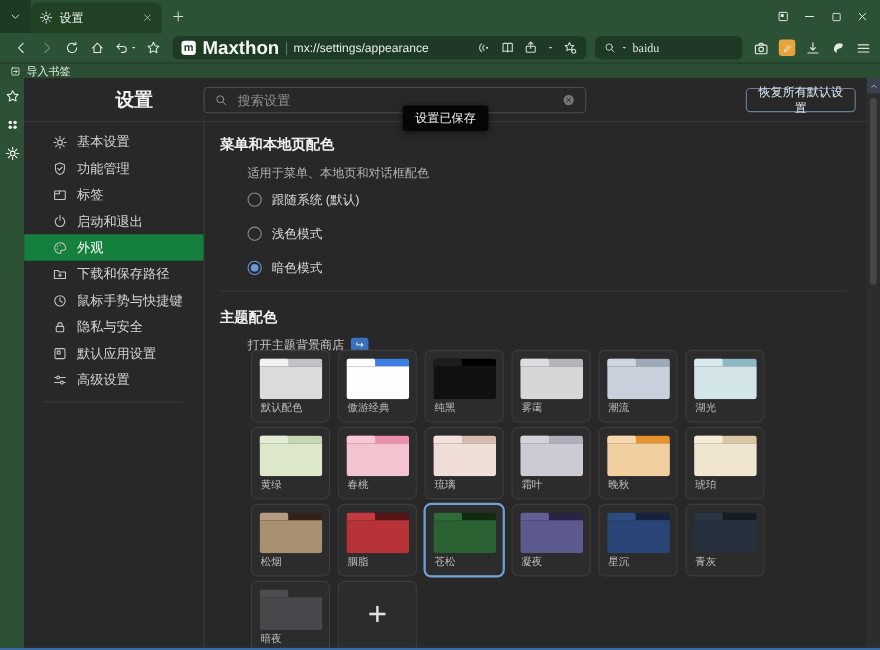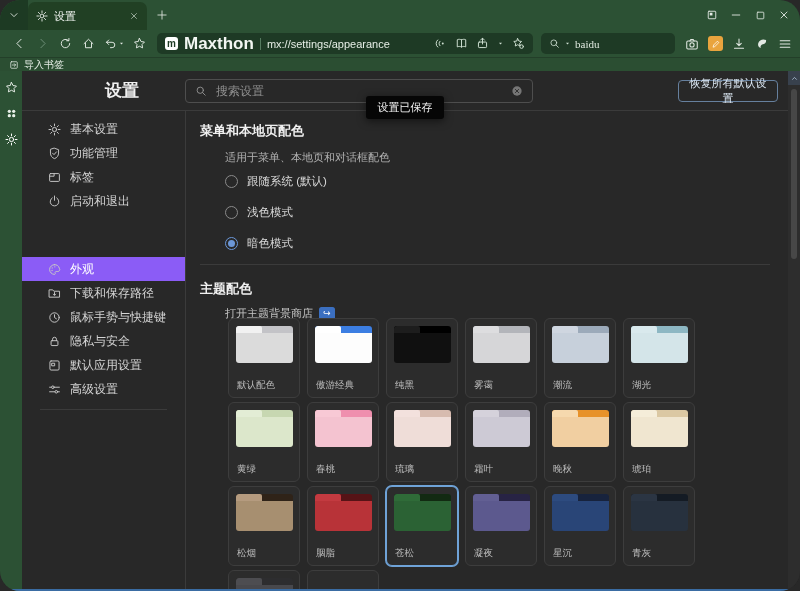--- a/index.html
+++ b/index.html
@@ -1,18 +1,18 @@
 <!DOCTYPE html>
 <html><head>
 <meta charset="utf-8">
 <style>
   html,body{margin:0;padding:0;background:#282828;}
   body{width:800px;height:591px;overflow:hidden;font-family:"Liberation Sans","DejaVu Sans",sans-serif;}
   *{box-sizing:border-box;}
-  .win{position:relative;width:800px;height:591px;background:#282828;overflow:hidden;border-radius:20px;}
+  .win{position:relative;width:800px;height:591px;background:#282828;overflow:hidden;}
   .ic{display:inline-flex;align-items:center;justify-content:center;flex:none;}
   .ic svg{width:100%;height:100%;}
   .i7{width:7px;height:7px}.i10{width:10px;height:10px}.i11{width:11px;height:11px}
   .i12{width:12px;height:12px}.i13{width:13px;height:13px}.i14{width:14px;height:14px}
 
   
   .titlebar{position:absolute;left:0;top:0;right:0;height:30px;background:#2c5134;display:flex;align-items:stretch;}
   .corner-btn{width:28px;display:flex;align-items:center;justify-content:center;background:#1d3a23;color:#dfe7df;}
   .tab{width:119px;display:flex;align-items:center;gap:6px;padding:0 8px;background:#214024;border-radius:7px 7px 0 0;margin-top:2px;color:#eef2ee;}
   .tab-title{flex:1;font-size:11px;white-space:nowrap;overflow:hidden;}
@@ -53,21 +53,21 @@
   .clear-ic{color:#767676;}
   .restore-btn{position:absolute;left:656px;top:9px;width:100px;height:22px;background:transparent;border:1px solid #66809e;border-radius:4px;color:#dbe7f3;font-size:11px;font-family:inherit;display:flex;align-items:center;justify-content:center;}
   .hdr-divider{position:absolute;left:0;top:39px;right:12px;height:1px;background:#3b3b3b;}
   .v-divider{position:absolute;left:163px;top:40px;bottom:0;width:1px;background:#3b3b3b;}
   .toast{position:absolute;left:344px;top:25px;min-width:78px;height:23px;background:#060606;border-radius:3px;display:flex;align-items:center;justify-content:center;padding:0 0;font-size:11px;color:#f2f2f2;box-shadow:0 2px 8px rgba(0,0,0,.55);z-index:10;}
 
   
   .sidebar{position:absolute;left:0;top:40px;width:163px;bottom:0;padding-top:6px;}
   .side-item{height:24px;display:flex;align-items:center;padding-left:26px;gap:9px;color:#c6c6c6;cursor:default;}
   .side-label{font-size:12px;color:#d4d4d4;white-space:nowrap;}
-  .side-item.sel{background:#8b5cf6;margin-top:44px;}
+  .side-item.sel{background:#15803d;}
   .side-item.sel .side-label{color:#ffffff;}
   .side-divider{height:1px;background:#3b3b3b;margin:8px 18px 7px 18px;}
   .ext-item{height:24px;display:flex;align-items:center;padding-left:26px;gap:9px;color:#c6c6c6;}
   .ext-label{font-size:12px;color:#d4d4d4;}
 
   
   .content{position:absolute;left:163px;top:40px;right:12px;bottom:0;padding-left:12px;}
   .sec-title{position:absolute;left:15px;font-size:13px;font-weight:bold;color:#f0f0f0;}
   .sec1-title{top:11px;}
   .sec-sub{position:absolute;left:40px;top:39px;font-size:11px;color:#b3b3b3;}
@@ -78,21 +78,21 @@
   .radio.on::after{content:'';position:absolute;inset:2px;background:#6b97d8;border-radius:50%;}
   .radio-label{font-size:11.5px;color:#d9d9d9;}
   .c-divider{position:absolute;left:15px;right:18px;top:153px;height:1px;background:#3b3b3b;}
   .sec2-title{top:169px;}
   .store-row{position:absolute;left:40px;top:195px;display:flex;align-items:center;gap:6px;}
   .store-label{font-size:11px;color:#c6c6c6;}
   .store-chip{width:16px;height:13px;background:#3b6fc0;border-radius:2.5px;color:#fff;font-size:9px;display:flex;align-items:center;justify-content:center;line-height:1;}
 
   
   .grid{position:absolute;left:43px;top:207px;display:grid;grid-template-columns:repeat(6,72px);gap:4px 7px;}
-  .tile{width:72px;height:80px;background:#2c2c2c;border:1px solid #3d3d3d;border-radius:6px;position:relative;}
+  .tile{width:72px;height:66px;background:#2c2c2c;border:1px solid #3d3d3d;border-radius:6px;position:relative;}
   .tile.sel{border-color:#6fa3d8;box-shadow:0 0 0 1px #6fa3d8;}
   .swatch{position:absolute;left:7px;top:7px;width:57px;height:37px;border-radius:3px;overflow:hidden;}
   .sw-band{position:absolute;left:0;top:0;right:0;height:7px;}
   .sw-tab{position:absolute;left:0;top:0;width:26px;height:7px;border-radius:2px 2px 0 0;}
   .sw-body{position:absolute;left:0;top:7px;right:0;bottom:0;}
   .tile-label{position:absolute;left:8px;bottom:5px;font-size:9.5px;color:#bdbdbd;white-space:nowrap;}
   .tile.add{display:flex;align-items:center;justify-content:center;color:#e0e0e0;}
   .add-plus{font-size:30px;font-weight:200;line-height:1;margin-top:-4px;}
 
   

